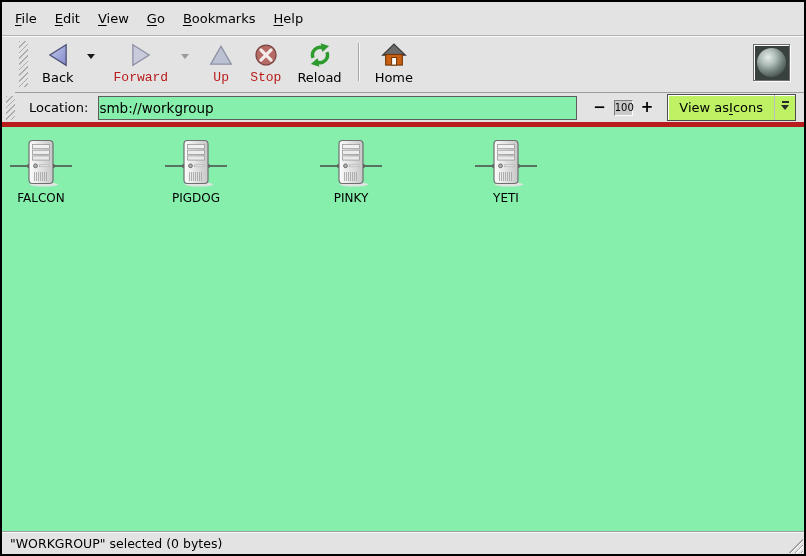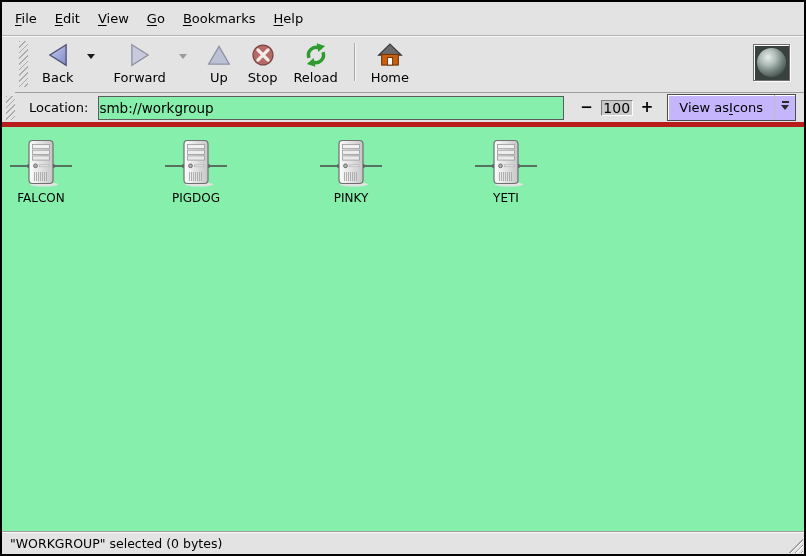--- a/index.html
+++ b/index.html
@@ -43,21 +43,21 @@
     width:9px; height:46px; margin:2px 6px 0 0;
     background:repeating-linear-gradient(135deg,#adadad 0 1px,transparent 1px 4px);
   }
   .tbtn {
     display:flex; flex-direction:column; align-items:center;
     padding:2px 7px 3px;
     border:1px solid transparent;
   }
   .tico { width:26px; height:26px; display:flex; align-items:center; justify-content:center; }
   .tlbl { margin-top:2px; white-space:nowrap; }
-  .tbtn.disabled .tlbl { color:#000000; }
+  .tbtn.disabled .tlbl { color:#b91c1c;font-family:Liberation Mono, monospace; }
   .dd {
     height:34px; display:flex; align-items:center;
     padding:0 5px; margin-right:6px;
   }
   .chev {
     width:0; height:0;
     border:4px solid transparent;
     border-top:5px solid #1a1a1a;
     margin-top:5px;
   }
@@ -96,31 +96,31 @@
     font-family:inherit; font-size:13.5px;
     padding:0 0;
     outline:none;
   }
   .zoom-ctrl { display:flex; align-items:center; margin:0 10px 0 12px; }
   .zoom-btn {
     font-weight:bold; font-size:15px; line-height:1;
     padding:0 4px; cursor:default;
   }
   .zoom-level {
-    width:32px; height:16px; margin:0 4px;
+    width:19px; height:16px; margin:0 4px;
     background:#c9c9c9;
     border-top:1px solid #7d7d7d; border-left:1px solid #7d7d7d;
     border-bottom:1px solid #fdfdfd; border-right:1px solid #fdfdfd;
-    font-size:14px; text-align:center; line-height:14px;
+    font-size:10px; text-align:center; line-height:14px;
   }
   .view-as {
     height:27px;
     display:flex; align-items:stretch;
     border:1px solid #4d4d4d;
-    background:#c4b5fd;
+    background:#bef264;
     box-shadow:inset 1px 1px 0 #fff;
   }
   .view-as-label { display:flex; align-items:center; padding:0 11px; white-space:nowrap; }
   .view-as-arrow {
     width:21px; border-left:1px solid #bdbdbd;
     display:flex; flex-direction:column; align-items:center; justify-content:center;
   }
   .omi-dash { width:7px; height:2px; background:#2a2a2a; margin-bottom:2px; }
   .omi-tri {
     width:0; height:0;

